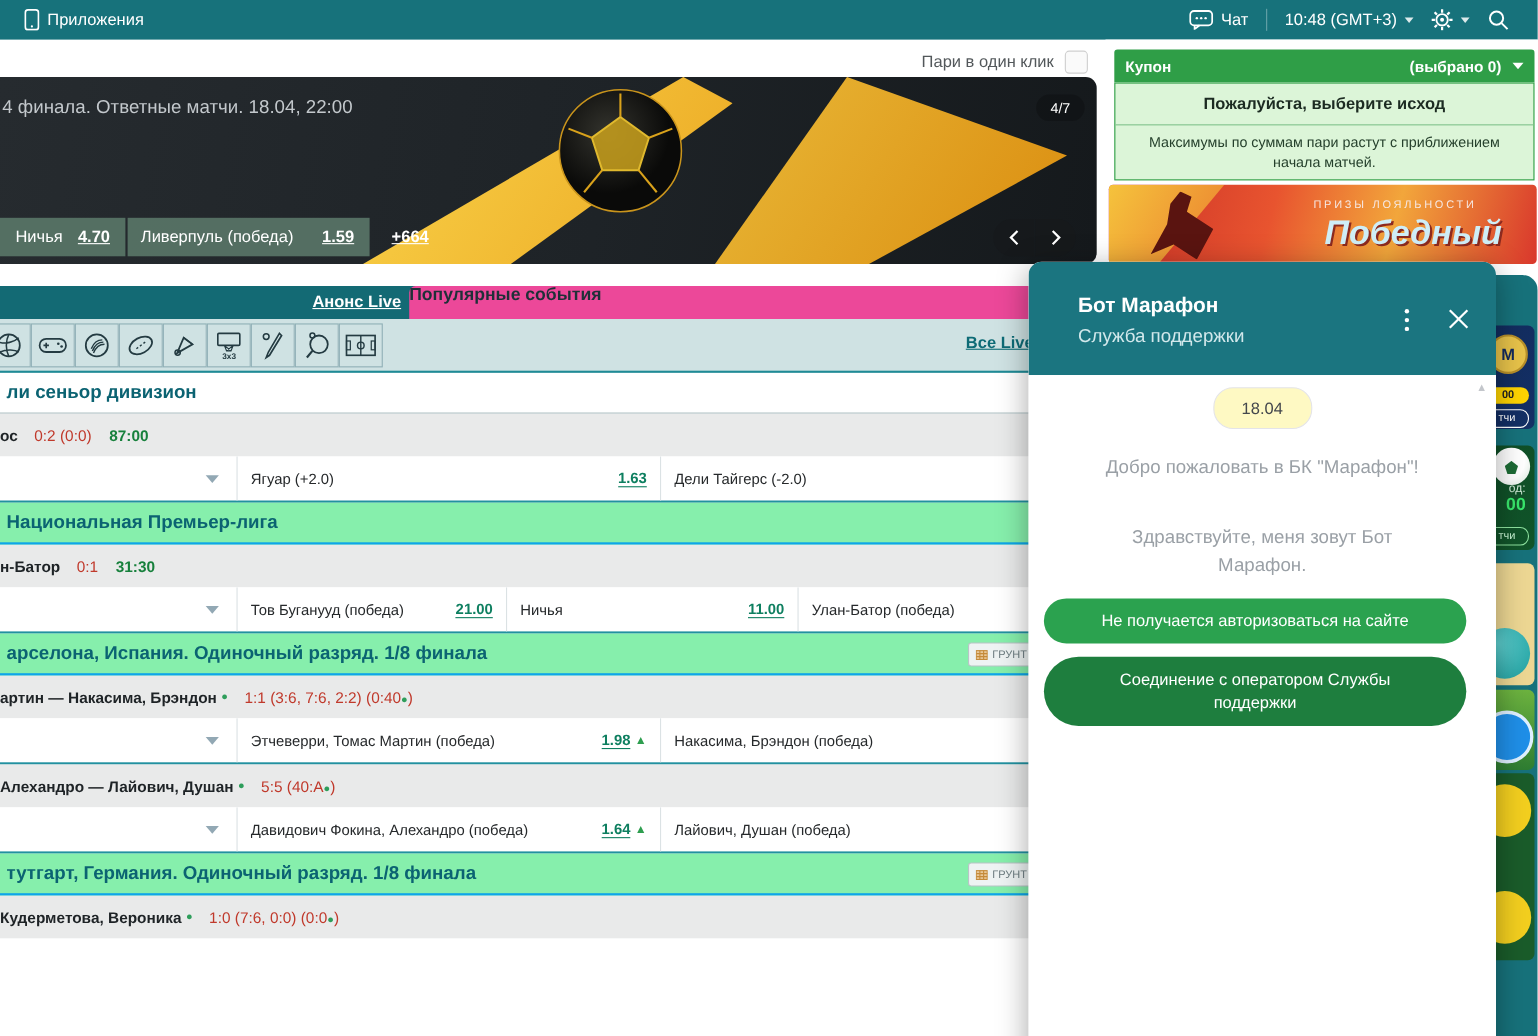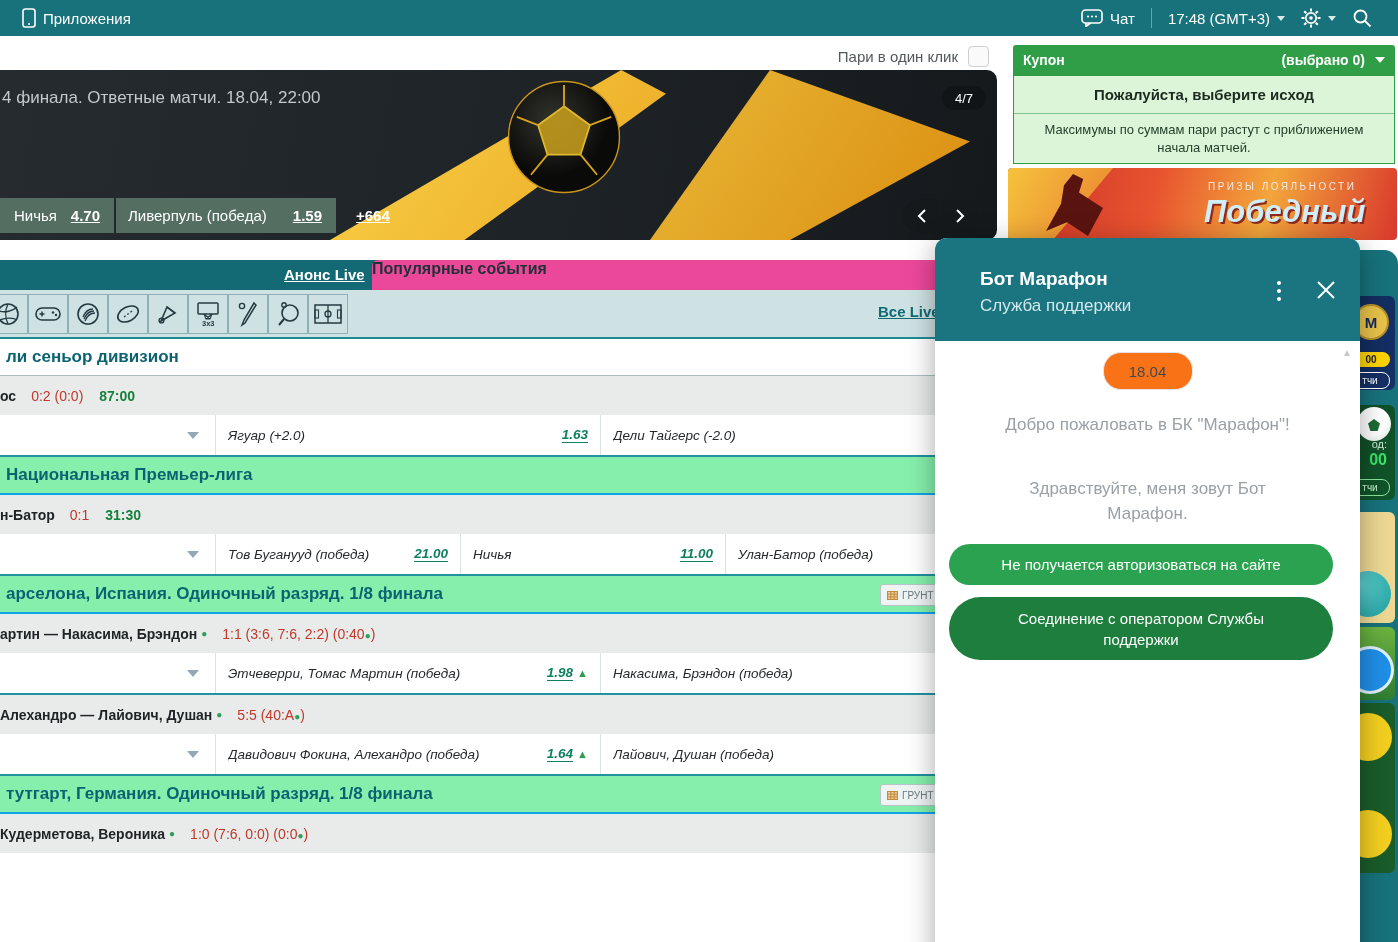--- a/index.html
+++ b/index.html
@@ -65,21 +65,21 @@
   .m-name{font-weight:bold;color:#1e2326;white-space:nowrap;}
   .m-dot{color:#2e9e5b;font-size:10px;margin-left:4px;}
   .m-score{color:#c0392b;margin-left:15px;white-space:nowrap;}
   .m-score .in-dot{color:#2e9e5b;font-size:10px;}
   .m-time{color:#17803c;font-weight:bold;margin-left:16px;}
   .o-row{height:40px;background:#fff;display:flex;border-bottom:2px solid #2291a0;}
   .o-c1{width:215px;border-right:1px solid #dbe2e4;position:relative;cursor:pointer;}
   .exp-caret{position:absolute;right:16px;top:17px;width:0;height:0;
         border-left:6px solid transparent;border-right:6px solid transparent;border-top:7px solid #92a8b4;}
   .o-cell{display:flex;align-items:center;padding:0 12px;border-right:1px solid #dbe2e4;
-        font-size:13.5px;color:#26292b;box-sizing:border-box;cursor:pointer;font-style:italic;}
+        font-size:13.5px;color:#26292b;box-sizing:border-box;cursor:pointer;}
   .o-cell .lbl{flex:1;white-space:nowrap;overflow:hidden;}
   .o-val{color:#0e7f60;font-weight:bold;border-bottom:1px solid #0e7f60;white-space:nowrap;}
   .o-up{color:#2e9e4f;font-size:11px;margin-left:4px;}
   .w385{width:385px;}.w245{width:245px;}.w265{width:265px;}.flexc{flex:1;border-right:none;}
   
   .rail{position:absolute;left:1005px;top:36px;width:393px;height:906px;background:#fff;overflow:hidden;}
   .coupon{position:absolute;left:8px;top:9px;width:382px;}
   .coupon-h{height:30px;background:#2f9e47;border-radius:3px 3px 0 0;display:flex;align-items:center;
         padding:0 10px;color:#fff;font-weight:bold;font-size:14px;cursor:pointer;}
   .coupon-h .sel{margin-left:auto;margin-right:10px;}
@@ -88,21 +88,21 @@
   .coupon-b{border:1px solid #2f9e47;background:#dcf5d8;}
   .coupon-prompt{height:37px;display:flex;align-items:center;justify-content:center;font-weight:bold;
         font-size:15px;color:#1c2b22;border-bottom:1px solid #7fc28c;}
   .coupon-note{padding:7px 26px;font-size:13px;color:#25402c;text-align:center;line-height:1.35;}
   .pobedny{position:absolute;left:3px;top:132px;width:389px;height:72px;border-radius:4px;overflow:hidden;
         background:linear-gradient(105deg,#c92f27,#e8542f 38%,#f2a63b 66%,#d9372c);cursor:pointer;}
   .pob-shape1{position:absolute;left:0;top:0;width:150px;height:72px;
         background:linear-gradient(120deg,#f5c33c,#e86a2c);clip-path:polygon(0 0,70% 0,30% 100%,0 100%);}
   .pob-runner{position:absolute;left:38px;top:6px;width:60px;height:62px;background:#5a1410;
         clip-path:polygon(45% 0,62% 8%,55% 30%,95% 55%,70% 100%,35% 78%,0 92%,25% 48%,30% 18%);}
-  .pob-kicker{position:absolute;left:200px;top:13px;font-size:10px;letter-spacing:2.5px;color:#f6e7e2;}
+  .pob-kicker{position:absolute;left:186px;top:13px;font-size:10px;letter-spacing:2.5px;color:#f6e7e2;}
   .pob-title{position:absolute;left:196px;top:26px;font-size:31px;font-weight:bold;color:#cfeef7;
         text-shadow:2px 2px 0 #8c2a1f;font-style:italic;}
   .rail-teal{position:absolute;left:0;top:214px;width:393px;height:692px;background:#17727b;
         border-radius:14px 14px 0 0;}
   .pcard{position:absolute;left:3px;width:387px;border-radius:6px;overflow:hidden;cursor:pointer;}
   .pc1{top:46px;height:94px;background:linear-gradient(120deg,#0d1f3f,#143066);}
   .pc2{top:155px;height:95px;background:linear-gradient(135deg,#0b3b1e,#11552a);}
   .pc3{top:262px;height:111px;background:#edd793;}
   .pc4{top:377px;height:73px;background:linear-gradient(180deg,#6db33f,#2e7d32);}
   .pc5{top:453px;height:170px;background:#1a5c2a;}
@@ -133,21 +133,21 @@
   .chat-title{position:absolute;left:45px;top:30px;font-size:19px;font-weight:bold;}
   .chat-sub{position:absolute;left:45px;top:58px;font-size:17px;color:#d2e8eb;}
   .kebab{position:absolute;right:72px;top:40px;width:18px;height:26px;display:flex;flex-direction:column;
         align-items:center;justify-content:center;gap:4px;cursor:pointer;}
   .kebab i{width:4px;height:4px;border-radius:50%;background:#fff;}
   .chat-close{position:absolute;right:22px;top:40px;width:24px;height:24px;cursor:pointer;}
   .chat-body{flex:1;position:relative;background:#fff;}
   .scroll-hint{position:absolute;right:8px;top:6px;color:#c3c6cb;font-size:10px;}
   .date-pill{position:absolute;left:50%;transform:translateX(-50%);top:11px;width:88px;height:36px;
         border:1px solid #e4e4e8;border-radius:18px;display:flex;align-items:center;justify-content:center;
-        font-size:15px;color:#44484d;background:#f97316;}
+        font-size:15px;color:#44484d;background:#fef9c3;}
   .bot-msg{position:absolute;left:0;width:100%;text-align:center;color:#9aa0a6;font-size:17px;
         line-height:1.45;box-sizing:border-box;padding:0 52px;}
   .msg1{top:72px;}
   .msg2{top:136px;}
   .chat-btn{position:absolute;left:14px;width:384px;border-radius:22px;color:#fff;font-size:15px;
         display:flex;align-items:center;justify-content:center;text-align:center;cursor:pointer;line-height:1.4;}
   .cbtn1{top:203px;height:41px;background:#2ba24f;}
   .cbtn2{top:256px;height:63px;background:#1e7e3e;border-radius:32px;padding:0 46px;box-sizing:border-box;}
   .chat-footer{flex:0 0 65px;position:relative;border-top:1px solid #f0f0f2;background:#fff;}
   .chat-inputwrap{position:absolute;left:13px;top:9px;width:394px;height:44px;border:1.5px solid #474f6d;
@@ -177,21 +177,21 @@
             <path d="M5 14 L5 17.5 L9.5 14" fill="none" stroke="#fff" stroke-width="1.6"></path>
             <circle cx="7" cy="7.5" r="1.1" fill="#fff"></circle>
             <circle cx="11" cy="7.5" r="1.1" fill="#fff"></circle>
             <circle cx="15" cy="7.5" r="1.1" fill="#fff"></circle>
           </svg>
       </span>
       <span>Чат</span>
     </div>
     <div class="tb-divider"></div>
     <div class="tb-item">
-      <span>17:48 (GMT+3)</span>
+      <span>10:48 (GMT+3)</span>
       <span class="caret-down"></span>
     </div>
     <div class="tb-item">
       <span>
         <svg width="20" height="20" viewBox="0 0 20 20">
             <circle cx="10" cy="10" r="5.2" fill="none" stroke="#fff" stroke-width="1.7"></circle>
             <circle cx="10" cy="10" r="1.8" fill="#fff"></circle>
             <g stroke="#fff" stroke-width="2">
               <line x1="10" y1="0.5" x2="10" y2="3.5"></line>
               <line x1="10" y1="16.5" x2="10" y2="19.5"></line>

